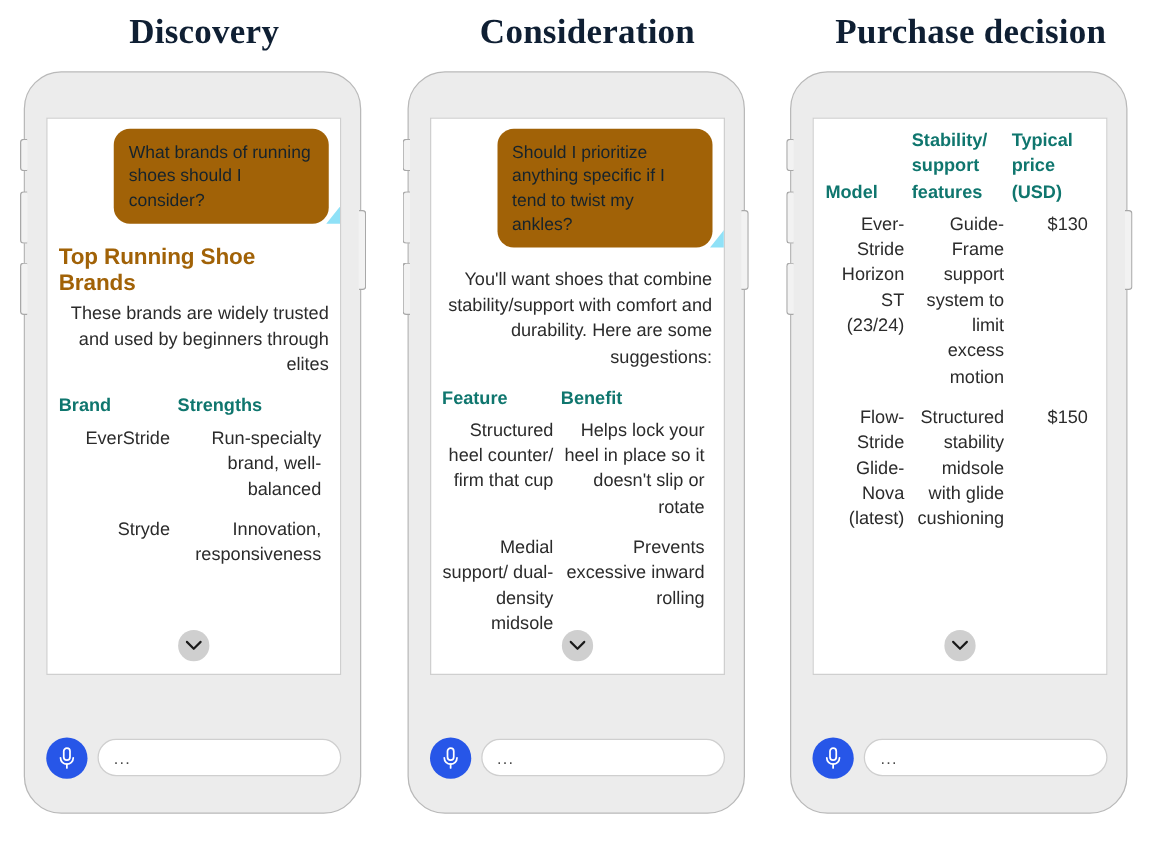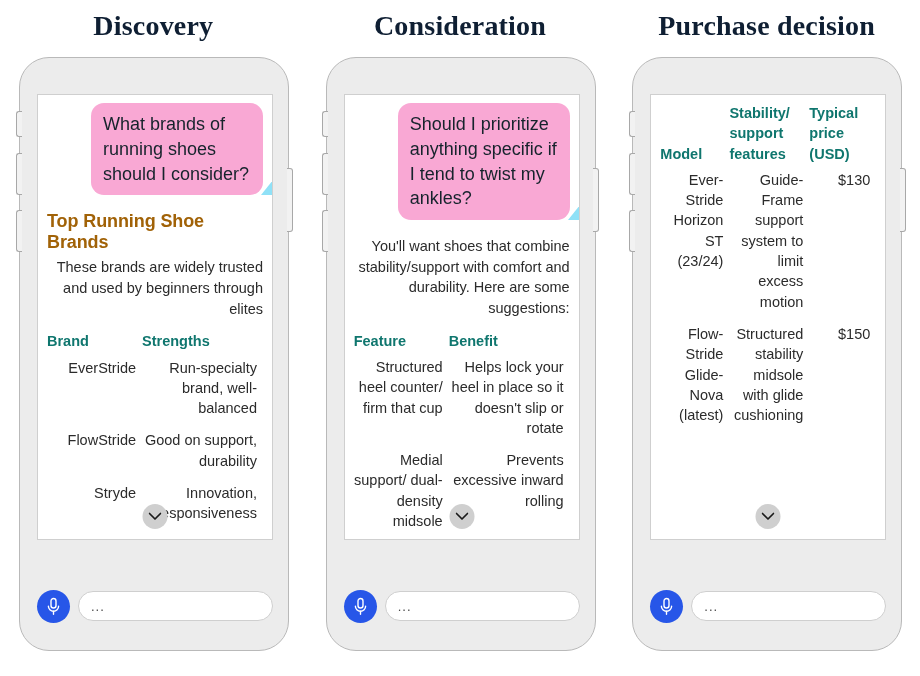--- a/index.html
+++ b/index.html
@@ -26,21 +26,21 @@
   .panel {
     position: relative;
     width: 306.67px;
     height: 676px;
     box-sizing: border-box;
   }
 
   .panel-title {
     position: absolute;
     top: 10px;
-    left: 0;
+    left: 10px;
     width: 100%;
     text-align: center;
     font-family: "Liberation Serif", serif;
     font-weight: 700;
     font-size: 28px;
     letter-spacing: 0.2px;
     color: #0f1f33;
     white-space: nowrap;
   }
 
@@ -103,24 +103,24 @@
 
   
   .bubble-wrap {
     display: flex;
     justify-content: flex-end;
     position: relative;
     margin-bottom: 16px;
   }
   .bubble {
     position: relative;
-    background: #f9a8d4;
+    background: #a16207;
     border-radius: 13px;
     padding: 9px 12px 9px 12px;
-    font-size: 18px;
+    font-size: 14px;
     line-height: 1.38;
     color: #16232c;
     max-width: 172px;
     box-sizing: border-box;
   }
   .bubble::after {
     content: "";
     position: absolute;
     right: -14px;
     bottom: 0px;
@@ -262,24 +262,20 @@
                 <th>Brand</th>
                 <th>Strengths</th>
               </tr>
             </thead>
             <tbody>
               <tr>
                 <td>EverStride</td>
                 <td>Run-specialty brand, well-balanced</td>
               </tr>
               <tr>
-                <td>FlowStride</td>
-                <td>Good on support, durability</td>
-              </tr>
-              <tr>
                 <td>Stryde</td>
                 <td>Innovation, responsiveness</td>
               </tr>
             </tbody>
           </table>
 
           <div class="chevron-btn">
             <svg width="13" height="9" viewBox="0 0 13 9">
                 <path d="M1 1.5 L6.5 7 L12 1.5" stroke="#1a1a1a" stroke-width="1.7" fill="none" stroke-linecap="round" stroke-linejoin="round"></path>
               </svg>

